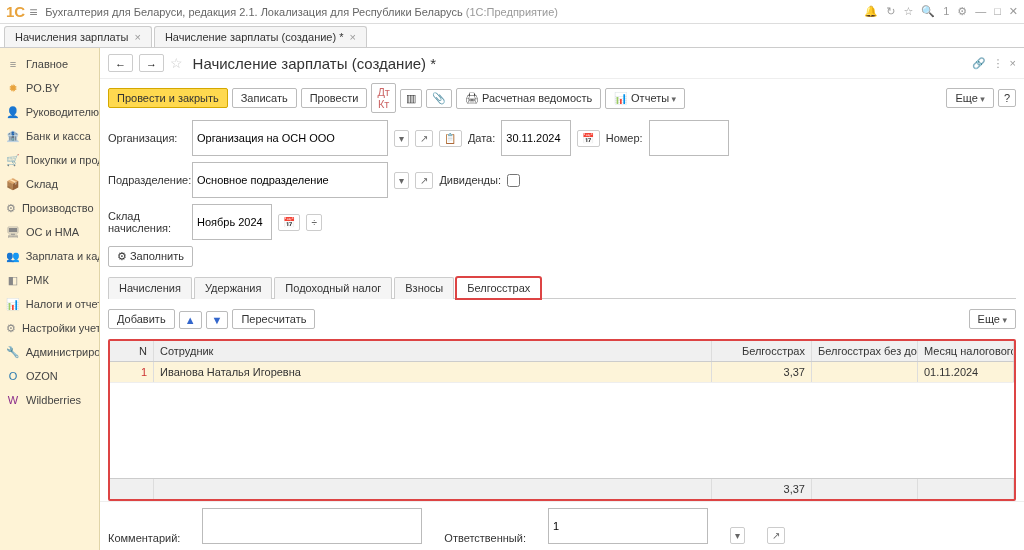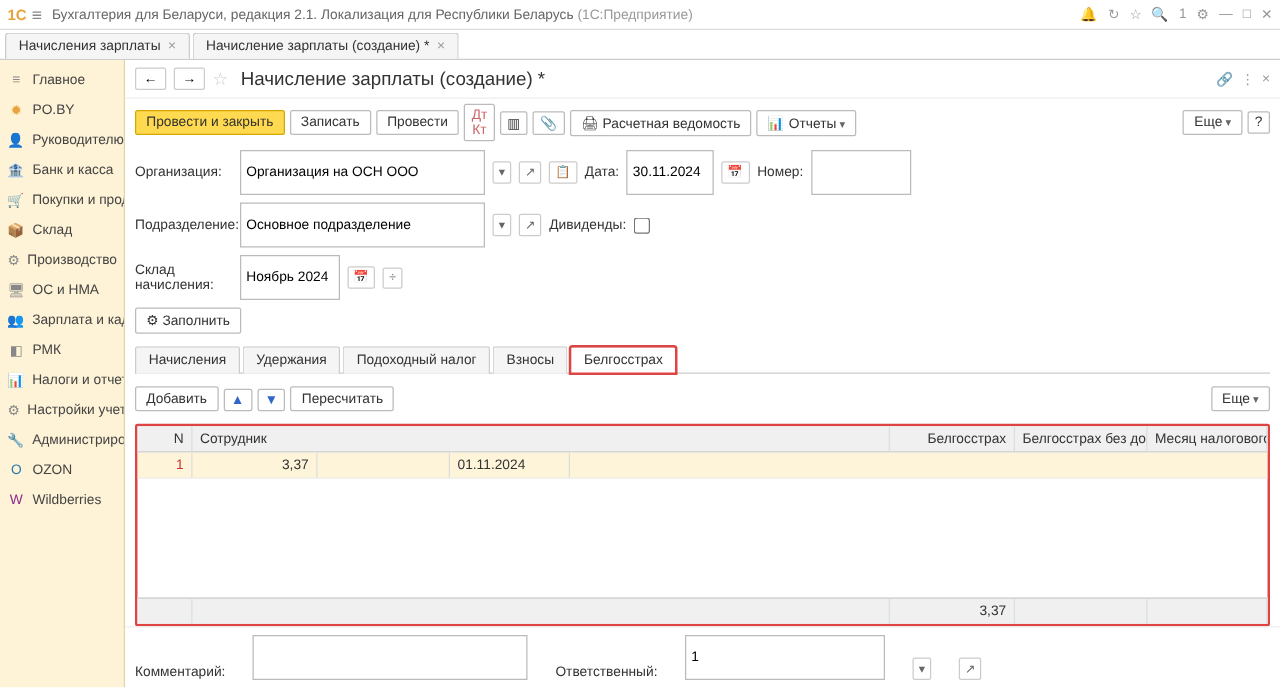--- a/index.html
+++ b/index.html
@@ -1,18 +1,18 @@
 <!DOCTYPE html>
 <html><head>
 <meta charset="utf-8">
 <style>
 * { box-sizing: border-box; margin: 0; padding: 0; font-family: Arial, sans-serif; font-size: 11px; }
 body { background: #fff; width: 1024px; height: 550px; overflow: hidden; color: #333; }
 .titlebar { height: 24px; background: #fff; border-bottom: 1px solid #ddd; display: flex; align-items: center; padding: 0 6px; }
-.titlebar .logo { color: #e8a33d; font-weight: bold; font-size: 12px; margin-right: 4px; }
+.titlebar .logo { color: #e8a33d; font-weight: bold; font-size: 15px; margin-right: 4px; }
 .titlebar .menu-icon { color: #888; font-size: 14px; margin-right: 8px; cursor: pointer; }
 .titlebar .title { color: #666; flex: 1; }
 .titlebar .subtitle { color: #999; }
 .titlebar .right-icons { display: flex; gap: 8px; color: #999; }
 .titlebar .right-icons span { cursor: pointer; }
 .tabs-bar { height: 24px; background: #fff; border-bottom: 1px solid #ccc; display: flex; align-items: flex-end; padding-left: 4px; }
 .tab { padding: 4px 10px; border: 1px solid #ccc; border-bottom: none; background: #f5f5f5; margin-right: 2px; border-radius: 3px 3px 0 0; display: flex; align-items: center; gap: 6px; cursor: pointer; }
 .tab .close { color: #999; }
 .main { display: flex; height: calc(100% - 48px); }
 .sidebar { width: 100px; background: #fef3d6; border-right: 1px solid #e0d4a8; padding-top: 4px; overflow: hidden; }
@@ -230,20 +230,21 @@
       <div class="table-head">
         <div class="th col-n">N</div>
         <div class="th col-emp">Сотрудник</div>
         <div class="th col-b1">Белгосстрах</div>
         <div class="th col-b2">Белгосстрах без доплаты</div>
         <div class="th col-m">Месяц налогового периода</div>
       </div>
       <div class="table-body">
         <div class="table-row">
           <div class="td col-n red">1</div>
+          <div class="td col-emp">Иванова Наталья Игоревна</div>
           <div class="td col-b1">3,37</div>
           <div class="td col-b2"></div>
           <div class="td col-m">01.11.2024</div>
         </div>
       </div>
       <div class="table-footer">
         <div class="td col-n"></div>
         <div class="td col-emp"></div>
         <div class="td col-b1">3,37</div>
         <div class="td col-b2"></div>

